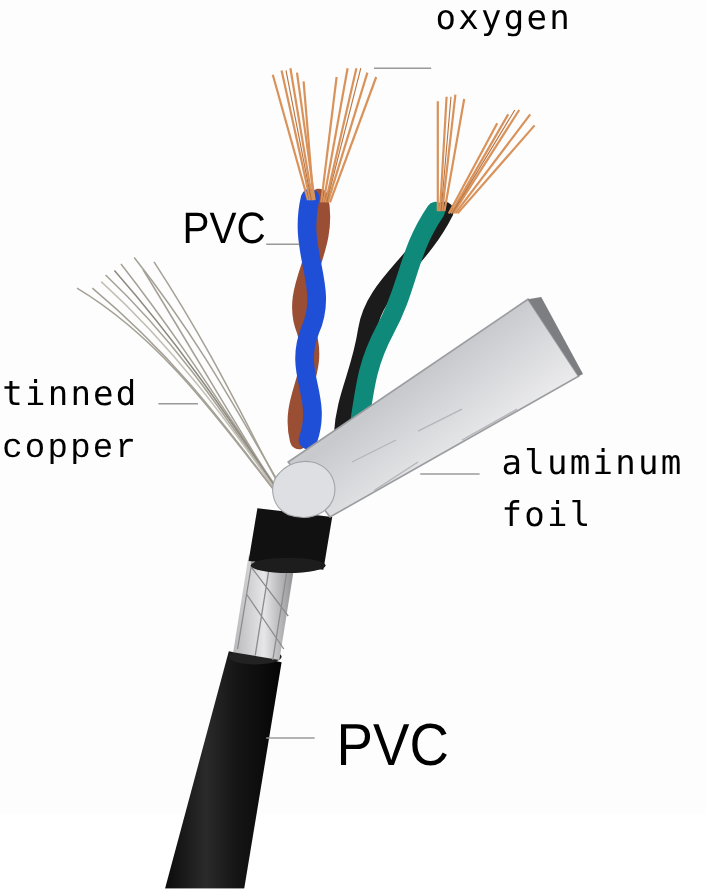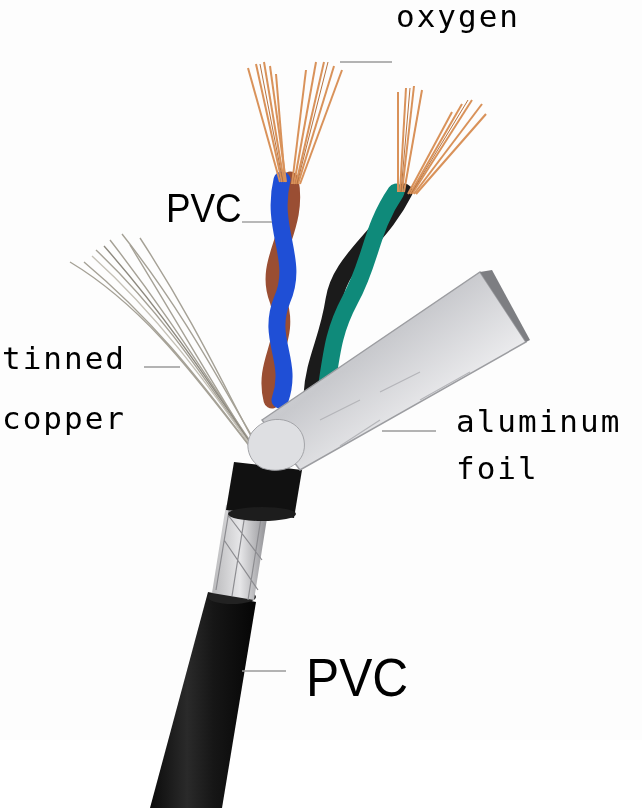--- a/index.html
+++ b/index.html
@@ -19,21 +19,21 @@
       font-family: "Liberation Sans", "DejaVu Sans", sans-serif;
       letter-spacing: 0;
       font-weight: 400;
       transform: scaleX(0.92);
       transform-origin: left top;
     }
     .lbl-oxygen { left: 396px; top: -4px; }
     .lbl-free { left: 396px; top: 41px; }
     .lbl-pvc-top { left: 166px; top: 184px; font-size: 40px; line-height: 48px; }
     .lbl-tinned { left: 2px; top: 338px; }
-    .lbl-copper { left: 2px; top: 398px; }
+    .lbl-copper { left: 2px; top: 388px; font-family: Liberation Mono, monospace; }
     .lbl-aluminum { left: 456px; top: 401px; }
     .lbl-foil { left: 456px; top: 448px; }
     .lbl-pvc-bottom { left: 306px; top: 646px; font-size: 54px; line-height: 62px; }
   </style>
 </head>
 <body>
 
 <div class="stage">
 
   <svg class="art" width="642" height="808" viewBox="0 0 642 808">

